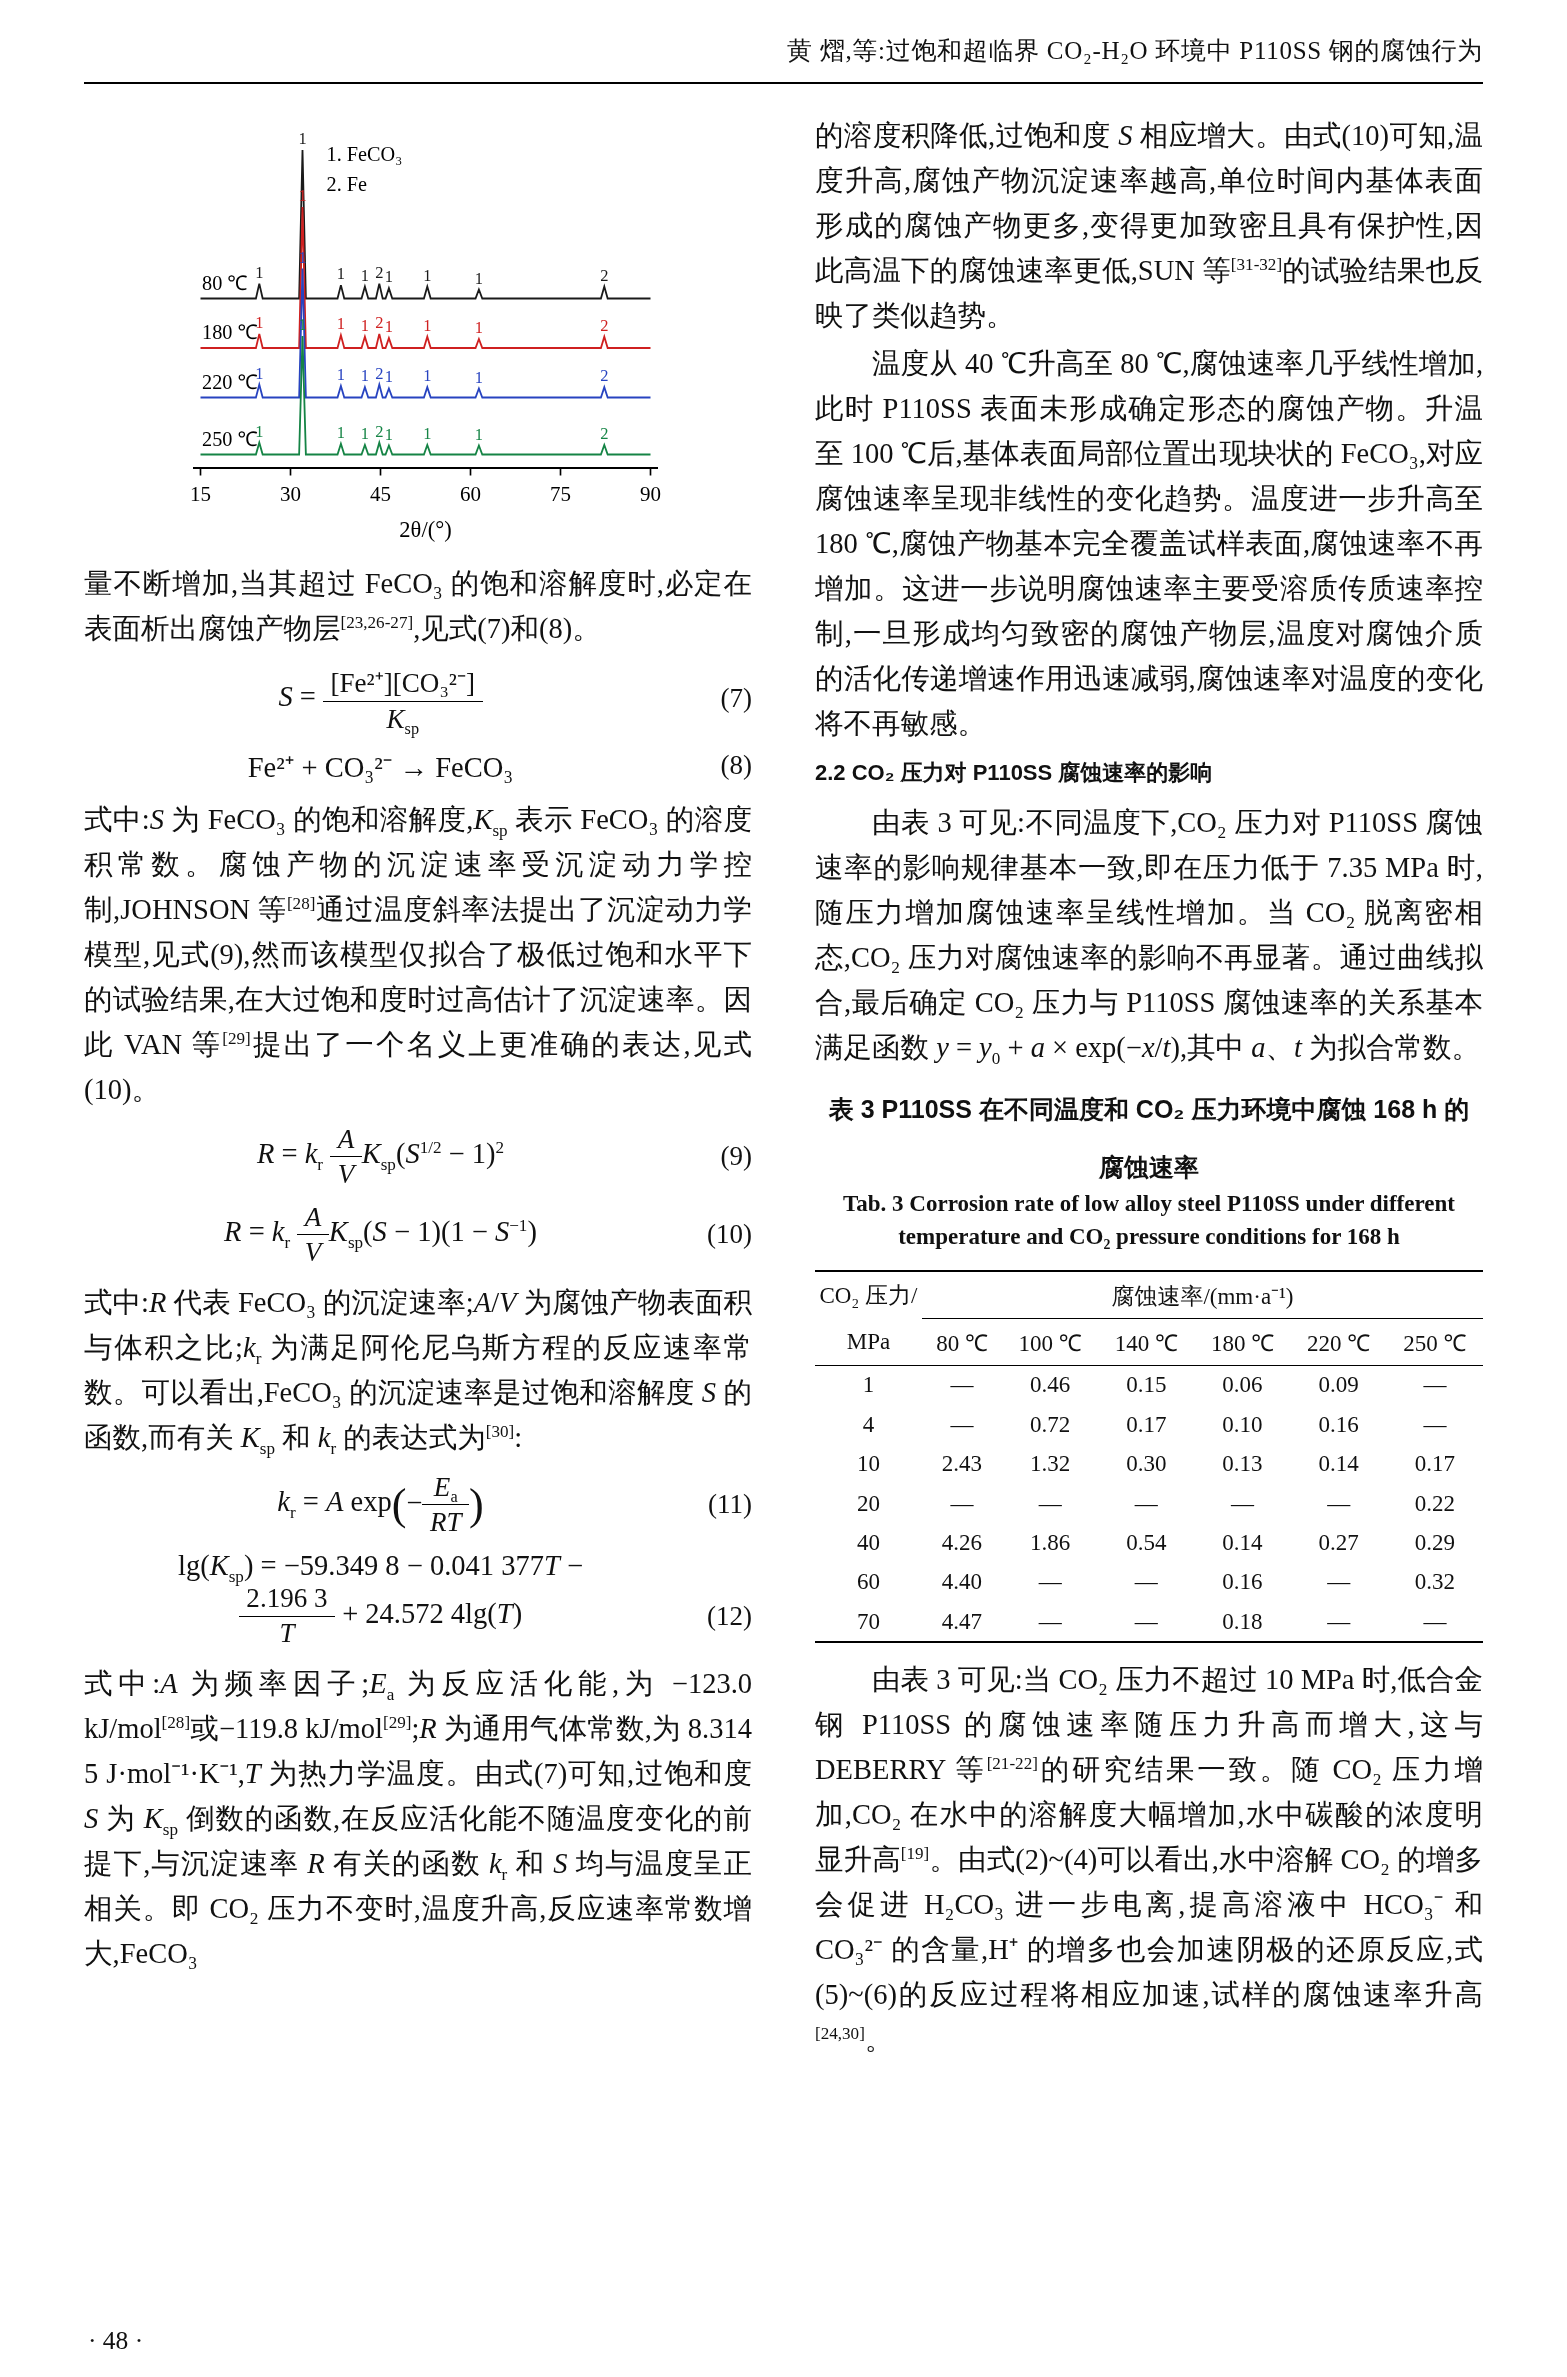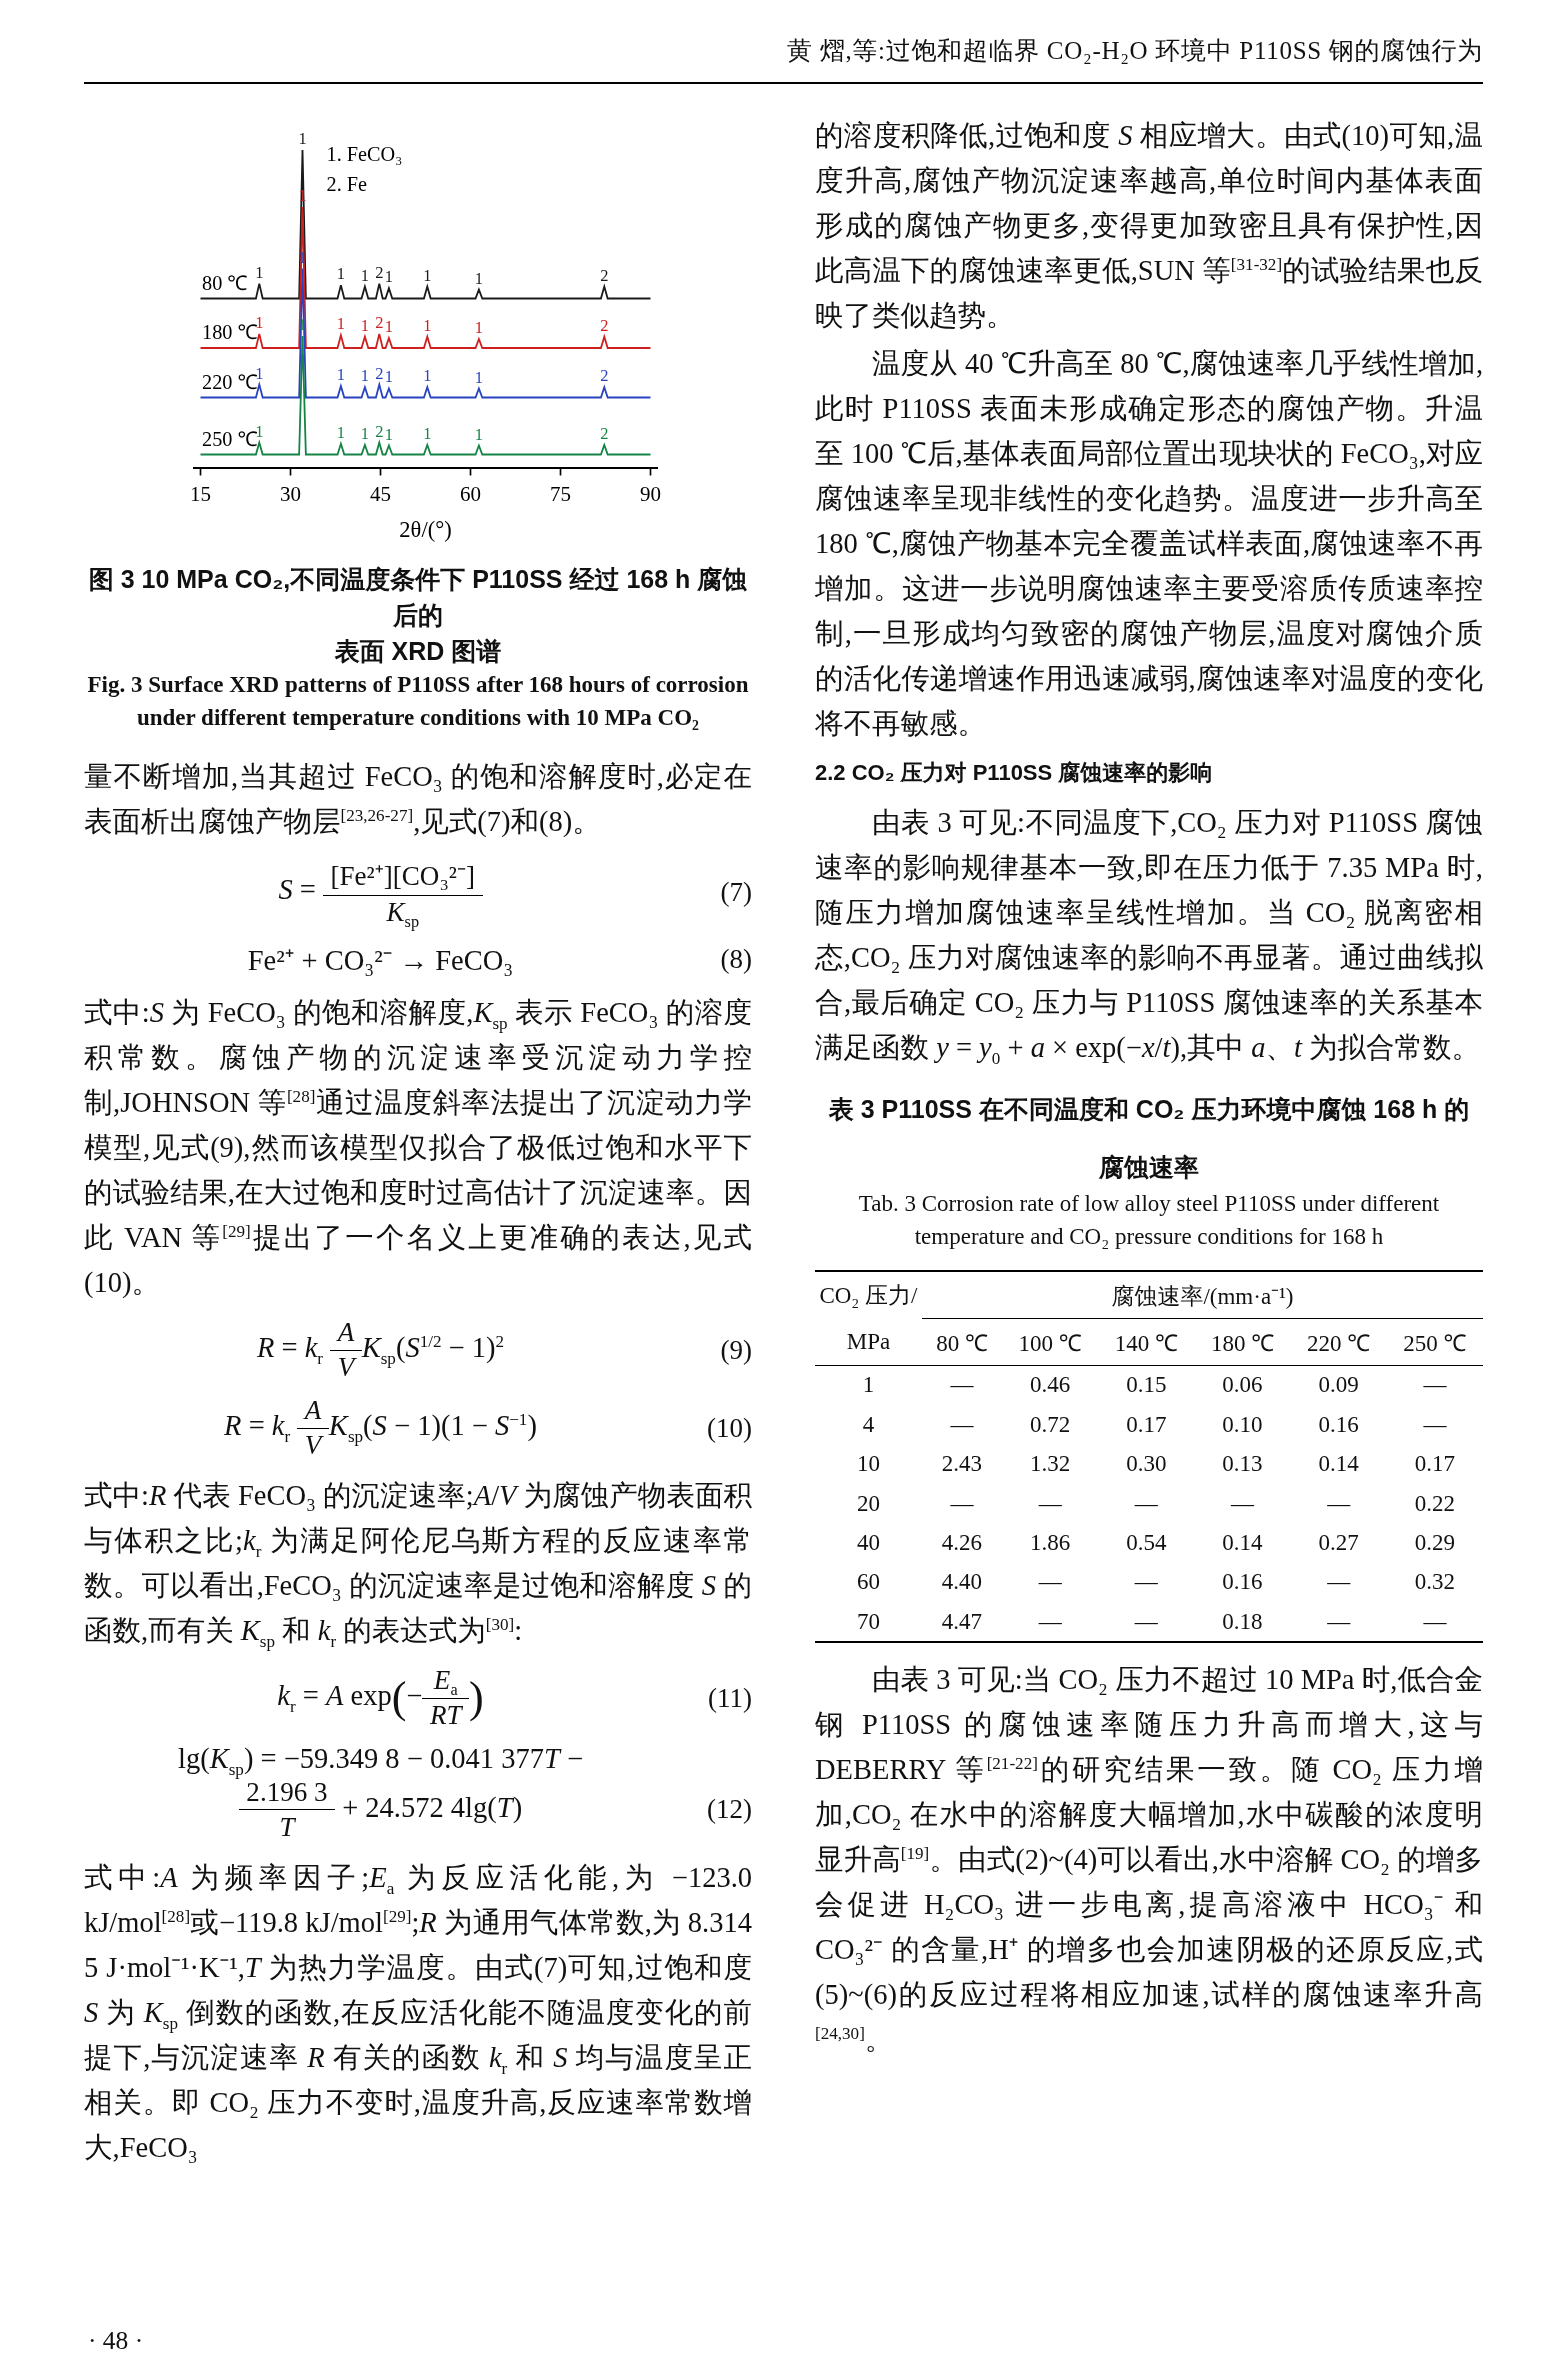--- a/index.html
+++ b/index.html
@@ -47,21 +47,21 @@
 
   
   .section-heading {
     font-family:"Liberation Sans", sans-serif; font-weight:bold;
     font-size:22px; margin:10.5px 0 10.5px 0; line-height:1.5;
   }
 
   
   .table-caption-zh { text-align:center; font-size:25px; font-weight:bold; line-height:1.5;
     font-family:"Liberation Sans", sans-serif; margin-top:21px; }
-  .table-caption-en { text-align:center; font-size:23px; font-weight:normal; line-height:1.45;
+  .table-caption-en { text-align:center; font-size:23px; font-weight:bold; line-height:1.45;
     font-family:"Liberation Serif", serif; }
   table.rates {
     width:100%; border-collapse:collapse; margin:16.5px 0 13.5px 0;
     font-size:23px; font-family:Liberation Serif, serif;
     border-top:2.2px solid #000; border-bottom:2.2px solid #000;
   }
   table.rates th, table.rates td { text-align:center; padding:6.7px 3px; font-weight:normal; }
   table.rates th.cmid { border-bottom:1.5px solid #000; }
   table.rates tr.units th { border-bottom:1.5px solid #000; }
   table.rates col.c0 { width:16%; }
@@ -137,26 +137,20 @@
             <text x="257.2" y="427.78" text-anchor="middle" class="peak-label" fill="#158445">1</text>
             <text x="289.2" y="429.36" text-anchor="middle" class="peak-label" fill="#158445">1</text>
             <text x="308.4" y="426.2" text-anchor="middle" class="peak-label" fill="#158445">2</text>
             <text x="321.2" y="430" text-anchor="middle" class="peak-label" fill="#158445">1</text>
             <text x="372.4" y="429.36" text-anchor="middle" class="peak-label" fill="#158445">1</text>
             <text x="441.2" y="430" text-anchor="middle" class="peak-label" fill="#158445">1</text>
             <text x="608.4" y="429.36" text-anchor="middle" class="peak-label" fill="#158445">2</text>
           </svg>
       </div>
 
-      <div class="caption-block">
-        <div class="caption-zh">图 3  10 MPa CO₂,不同温度条件下 P110SS 经过 168 h 腐蚀后的</div>
-        <div class="caption-zh">表面 XRD 图谱</div>
-        <div class="caption-en">Fig. 3  Surface XRD patterns of P110SS after 168 hours of corrosion</div>
-        <div class="caption-en">under different temperature conditions with 10 MPa CO₂</div>
-      </div>
 
       <p class="body">量不断增加,当其超过 FeCO₃ 的饱和溶解度时,必定在表面析出腐蚀产物层<sup>[23,26-27]</sup>,见式(7)和(8)。</p>
 
       <div class="equation">
         <span class="eq-body"><span><i>S</i> = </span><span class="frac"><span class="fr-num">[Fe²⁺][CO₃²⁻]</span><span class="fr-den"><i>K</i><sub>sp</sub></span></span><span></span></span>
         <span class="eq-no">(7)</span>
       </div>
 
       <div class="equation">
         <span class="eq-body">Fe²⁺ + CO₃²⁻ → FeCO₃</span>

